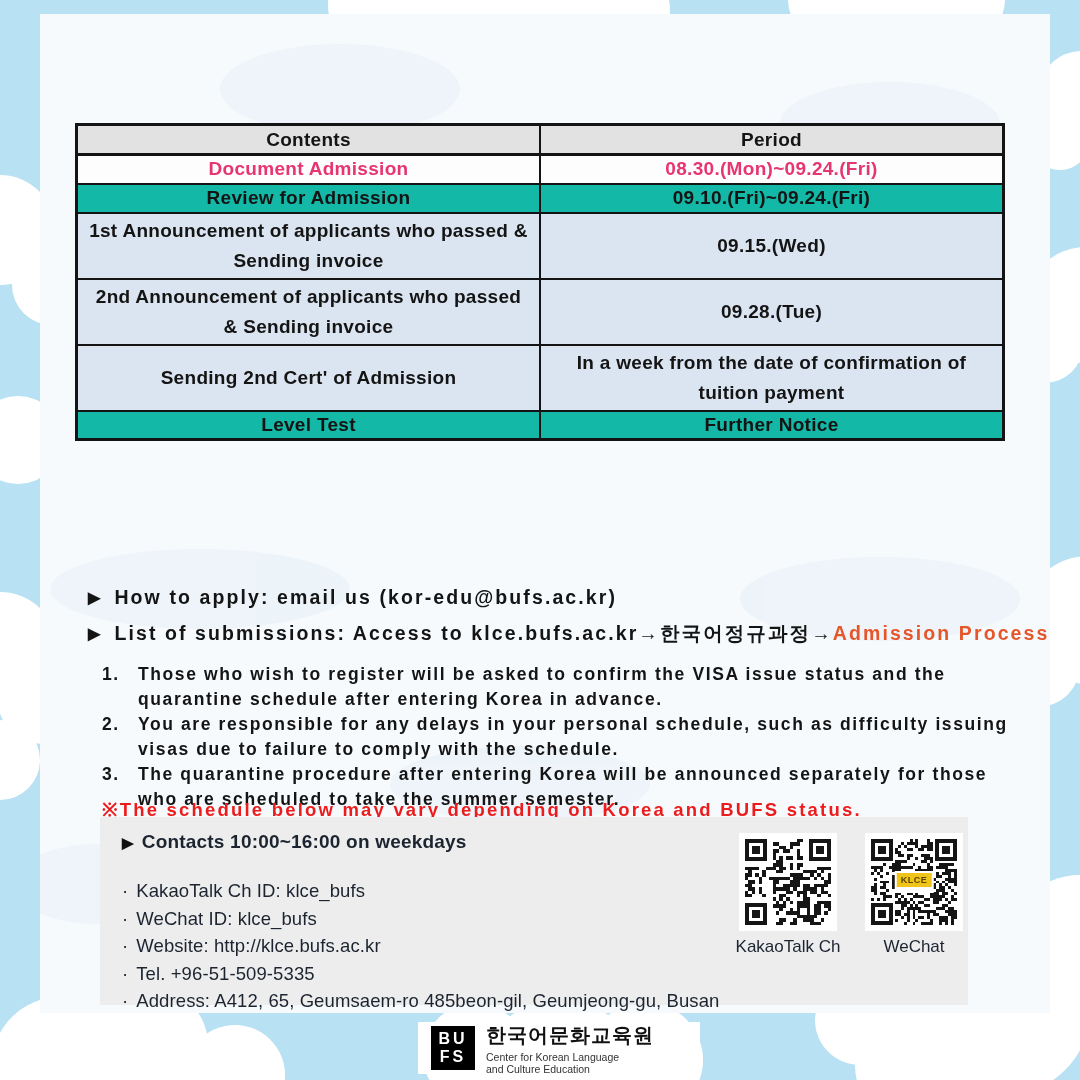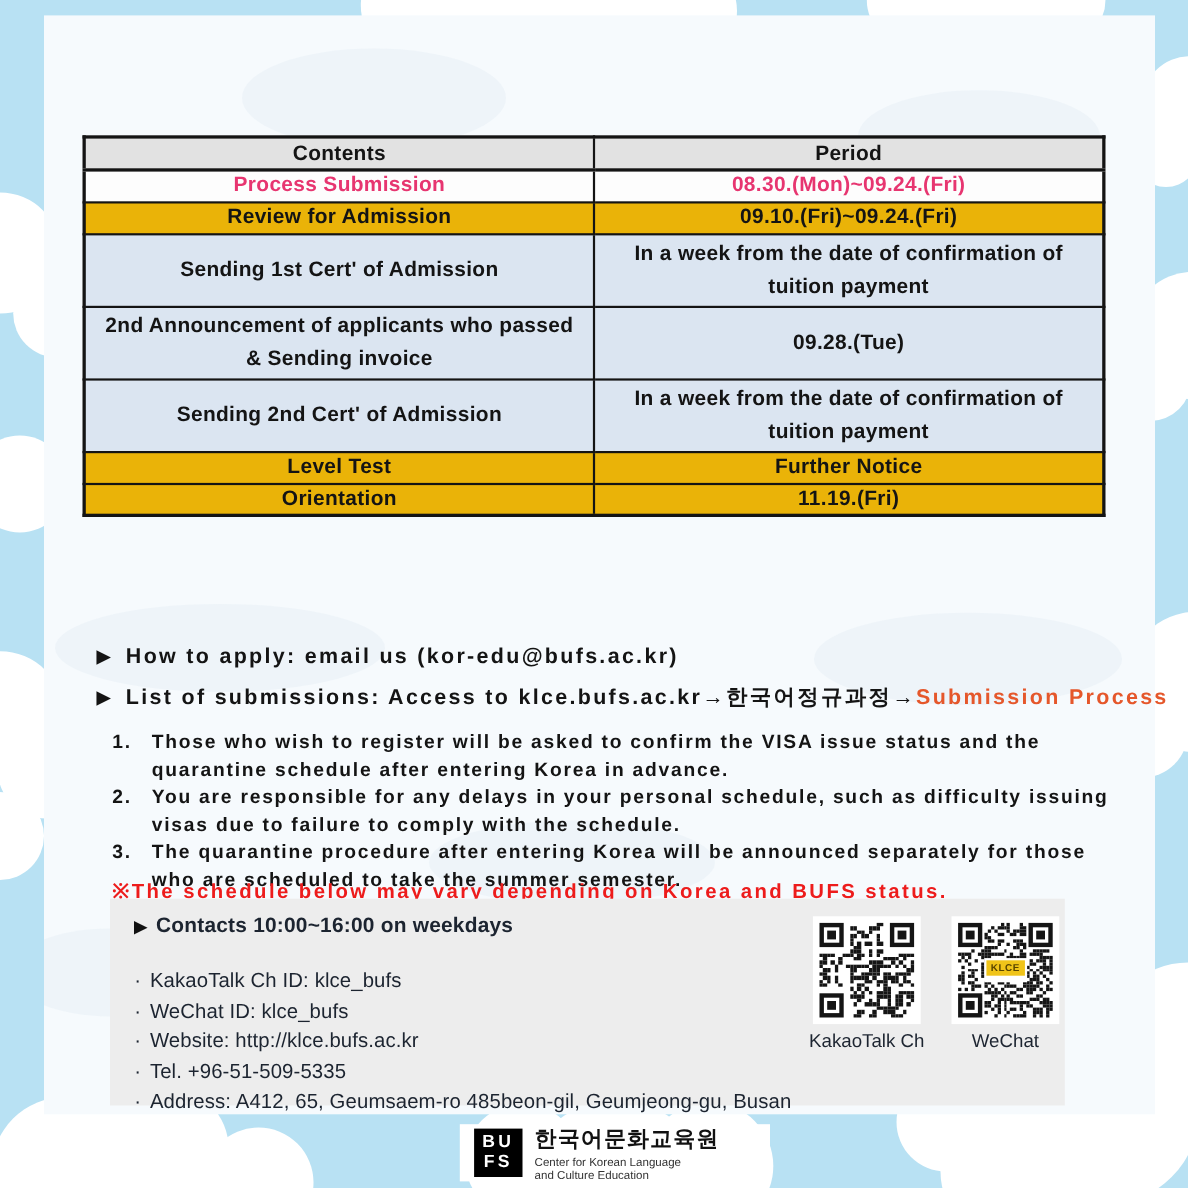--- a/index.html
+++ b/index.html
@@ -18,21 +18,21 @@
   .title .hl { color:#2e8ad2; -webkit-text-stroke:1.3px #2e8ad2; }
 
   table.schedule { position:absolute; left:35px; top:109px; width:930px; z-index:2;
                    border-collapse:collapse; table-layout:fixed; background:#fdfdfd;
                    border:3px solid #141414; }
   table.schedule th, table.schedule td { border:2px solid #141414; text-align:center; vertical-align:middle;
                    font-weight:bold; font-size:19px; letter-spacing:0.3px; color:#141414; padding:2px 10px; }
   table.schedule thead th { background:#e2e2e2; height:30px; font-size:19px; border-bottom:3px solid #141414; }
   tr.h29 { height:29px; } tr.h64 { height:64px; } tr.h63 { height:63px; } tr.h28 { height:28px; }
   tr.row-blue td { background:#dbe5f1; }
-  tr.row-white td { background:#eab308;margin-left:24px; }
+  tr.row-white td { background:#14b8a6;margin-left:24px; }
   tr.row-pink td { background:#fdfdfd; color:#e73570; }
   td.two-line { line-height:30px; }
 
   .apply-block { position:absolute; left:48px; top:572px; width:950px; z-index:2; }
   .apply-line { font-size:19.5px; font-weight:bold; letter-spacing:2.1px; color:#141414;
                 margin-bottom:11px; white-space:nowrap; }
   .apply-line .tri { font-size:16px; margin-right:12px; position:relative; top:-1px; }
   .apply-line .hl-orange { color:#e5572b; }
 
   .notes { position:absolute; left:62px; top:648px; width:930px; z-index:2; }
@@ -129,53 +129,49 @@
 
     <table class="schedule">
       <thead>
         <tr>
           <th>Contents</th>
           <th>Period</th>
         </tr>
       </thead>
       <tbody>
         <tr class="row-pink h29">
-          <td>Process Submission</td>
+          <td>Document Admission</td>
           <td>08.30.(Mon)~09.24.(Fri)</td>
         </tr>
         <tr class="row-white h29">
           <td>Review for Admission</td>
           <td>09.10.(Fri)~09.24.(Fri)</td>
         </tr>
         <tr class="row-blue h64">
-          <td>Sending 1st Cert' of Admission</td>
-          <td class="two-line">In a week from the date of confirmation of tuition payment</td>
+          <td class="two-line">1st Announcement of applicants who passed &amp; Sending invoice</td>
+          <td>09.15.(Wed)</td>
         </tr>
         <tr class="row-blue h63">
           <td class="two-line">2nd Announcement of applicants who passed &amp; Sending invoice</td>
           <td>09.28.(Tue)</td>
         </tr>
         <tr class="row-blue h64">
           <td>Sending 2nd Cert' of Admission</td>
           <td class="two-line">In a week from the date of confirmation of tuition payment</td>
         </tr>
         <tr class="row-white h29">
           <td>Level Test</td>
           <td>Further Notice</td>
         </tr>
-        <tr class="row-white h28">
-          <td>Orientation</td>
-          <td>11.19.(Fri)</td>
-        </tr>
       </tbody>
     </table>
 
     <div class="apply-block">
       <div class="apply-line"><span class="tri">▶</span><span>How to apply: email us (kor-edu@bufs.ac.kr)</span></div>
-      <div class="apply-line"><span class="tri">▶</span><span>List of submissions: Access to klce.bufs.ac.kr→한국어정규과정→</span><span class="hl-orange">Submission Process</span></div>
+      <div class="apply-line"><span class="tri">▶</span><span>List of submissions: Access to klce.bufs.ac.kr→한국어정규과정→</span><span class="hl-orange">Admission Process</span></div>
     </div>
 
     <div class="notes">
       <div class="note-item"><span class="note-num">1.</span><span>Those who wish to register will be asked to confirm the VISA issue status and the quarantine schedule after entering Korea in advance.</span></div>
       <div class="note-item"><span class="note-num">2.</span><span>You are responsible for any delays in your personal schedule, such as difficulty issuing visas due to failure to comply with the schedule.</span></div>
       <div class="note-item"><span class="note-num">3.</span><span>The quarantine procedure after entering Korea will be announced separately for those who are scheduled to take the summer semester.</span></div>
     </div>
 
     <div class="warning">※The schedule below may vary depending on Korea and BUFS status.</div>
 

